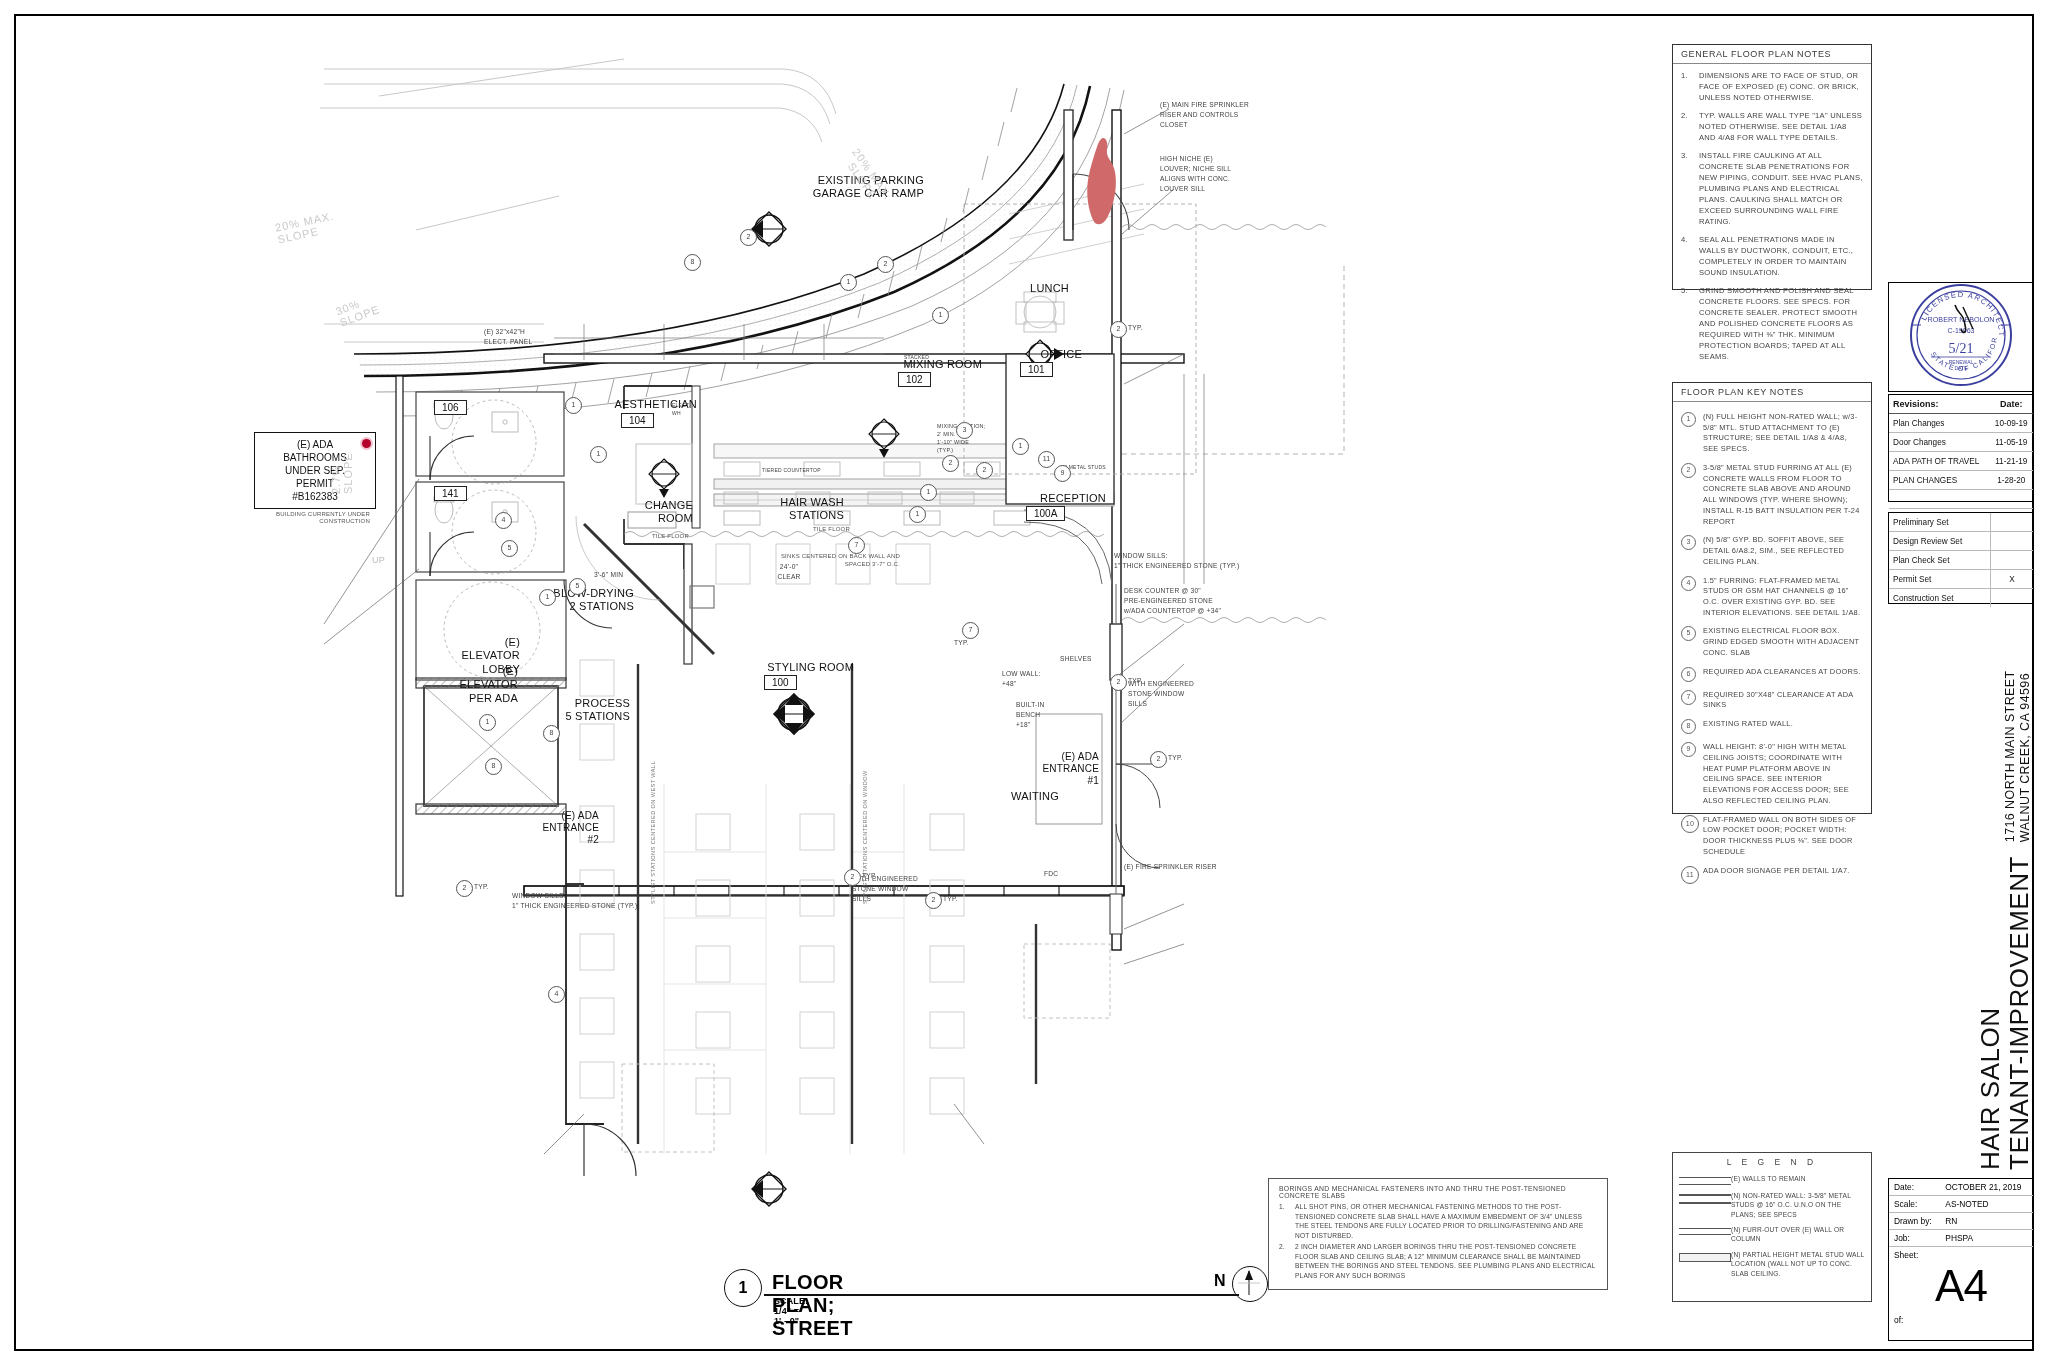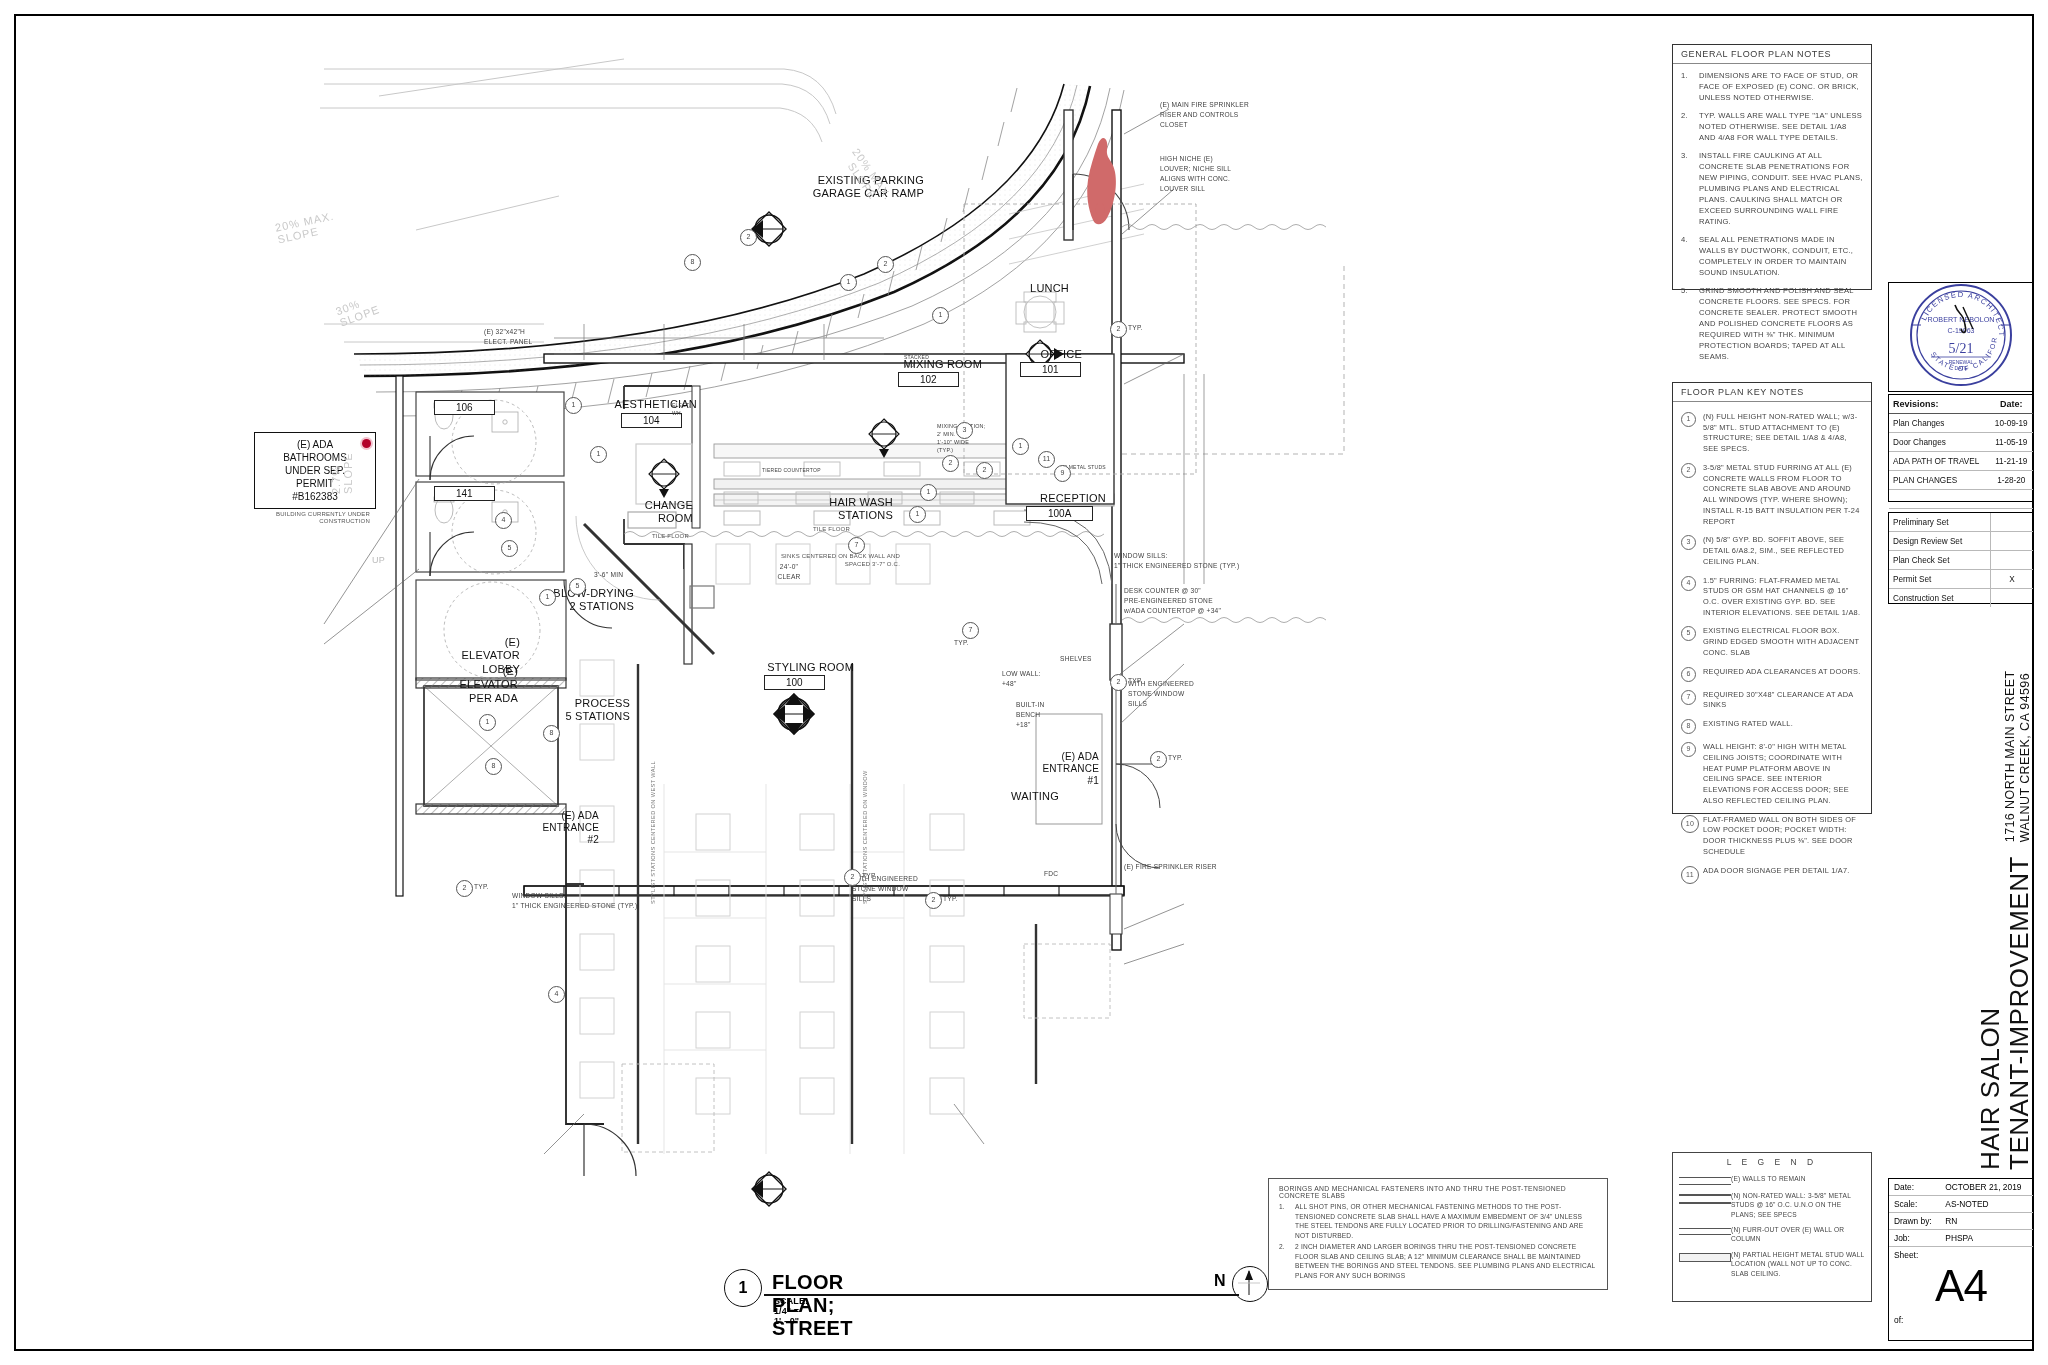--- a/index.html
+++ b/index.html
@@ -73,21 +73,21 @@
 
   
   .tb-borings{left:1268px;top:1178px;width:340px;height:112px;border:1px solid #555;}
   .bor-head{font-size:6.8px;color:#444;letter-spacing:.3px;padding:6px 10px 3px;}
   .bor-row{display:flex;font-size:6.6px;color:#444;line-height:1.45;letter-spacing:.2px;padding:0 10px;}
   .bor-n{width:16px;flex:0 0 16px;}
 
   
   .lbl{position:absolute;font-size:11px;color:#111;text-align:right;line-height:1.22;letter-spacing:.2px;}
   .lbl.xs{font-size:6px;color:#555;letter-spacing:.2px;}
-  .rmnum{position:absolute;border:1px solid #222;font-size:10px;padding:1px 21px;background:#fff;color:#111;}
+  .rmnum{position:absolute;border:1px solid #222;font-size:10px;padding:1px 7px;background:#fff;color:#111;}
   .ann{position:absolute;font-size:6.6px;color:#3d3d3d;line-height:1.5;letter-spacing:.25px;}
   .kb{position:absolute;width:15px;height:15px;border:1px solid #555;border-radius:50%;font-size:7px;color:#444;text-align:center;line-height:14px;background:#fff;}
   .permitbox{position:absolute;border:1.6px solid #111;background:#fff;font-size:10px;text-align:center;line-height:1.3;padding:5px 6px;color:#111;}
   .rotlabel{position:absolute;font-size:5.6px;color:#777;letter-spacing:.4px;white-space:nowrap;transform-origin:0 0;}
   .slope{position:absolute;font-size:11px;color:#c9c9c9;letter-spacing:1px;white-space:nowrap;transform-origin:0 0;}
 
   
   .ptitle{position:absolute;left:700px;top:1245px;}
   .ptitle-circ{position:absolute;left:0;top:0;width:36px;height:36px;border:1px solid #111;border-radius:50%;text-align:center;line-height:36px;font-size:16px;font-weight:bold;}
   .ptitle-main{position:absolute;left:48px;top:2px;font-size:20px;font-weight:bold;letter-spacing:.3px;}
@@ -457,21 +457,21 @@
     <div class="lbl" style="left:982px;top:468px;width:100px;">RECEPTION</div>
     <div class="rmnum" style="left:1002px;top:482px;">100A</div>
 
     <div class="lbl" style="left:553px;top:374px;width:120px;">AESTHETICIAN</div>
     <div class="rmnum" style="left:597px;top:389px;">104</div>
 
     <div class="lbl" style="left:579px;top:475px;width:90px;white-space:pre-line;">CHANGE
 ROOM</div>
     <div class="lbl xs" style="left:585px;top:509px;width:80px;">TILE FLOOR</div>
 
-    <div class="lbl" style="left:759px;top:472px;width:110px;white-space:pre-line;">HAIR WASH
+    <div class="lbl" style="left:710px;top:472px;width:110px;white-space:pre-line;">HAIR WASH
 STATIONS</div>
     <div class="lbl xs" style="left:742px;top:502px;width:84px;">TILE FLOOR</div>
     <div class="lbl xs" style="left:710px;top:528px;width:166px;white-space:pre-line;line-height:1.4;">SINKS CENTERED ON BACK WALL AND
 SPACED 3'-7" O.C.</div>
 
     <div class="lbl" style="left:690px;top:637px;width:140px;">STYLING ROOM</div>
     <div class="rmnum" style="left:740px;top:651px;">100</div>
 
     <div class="lbl" style="left:480px;top:563px;width:130px;white-space:pre-line;">BLOW-DRYING
 2 STATIONS</div>

